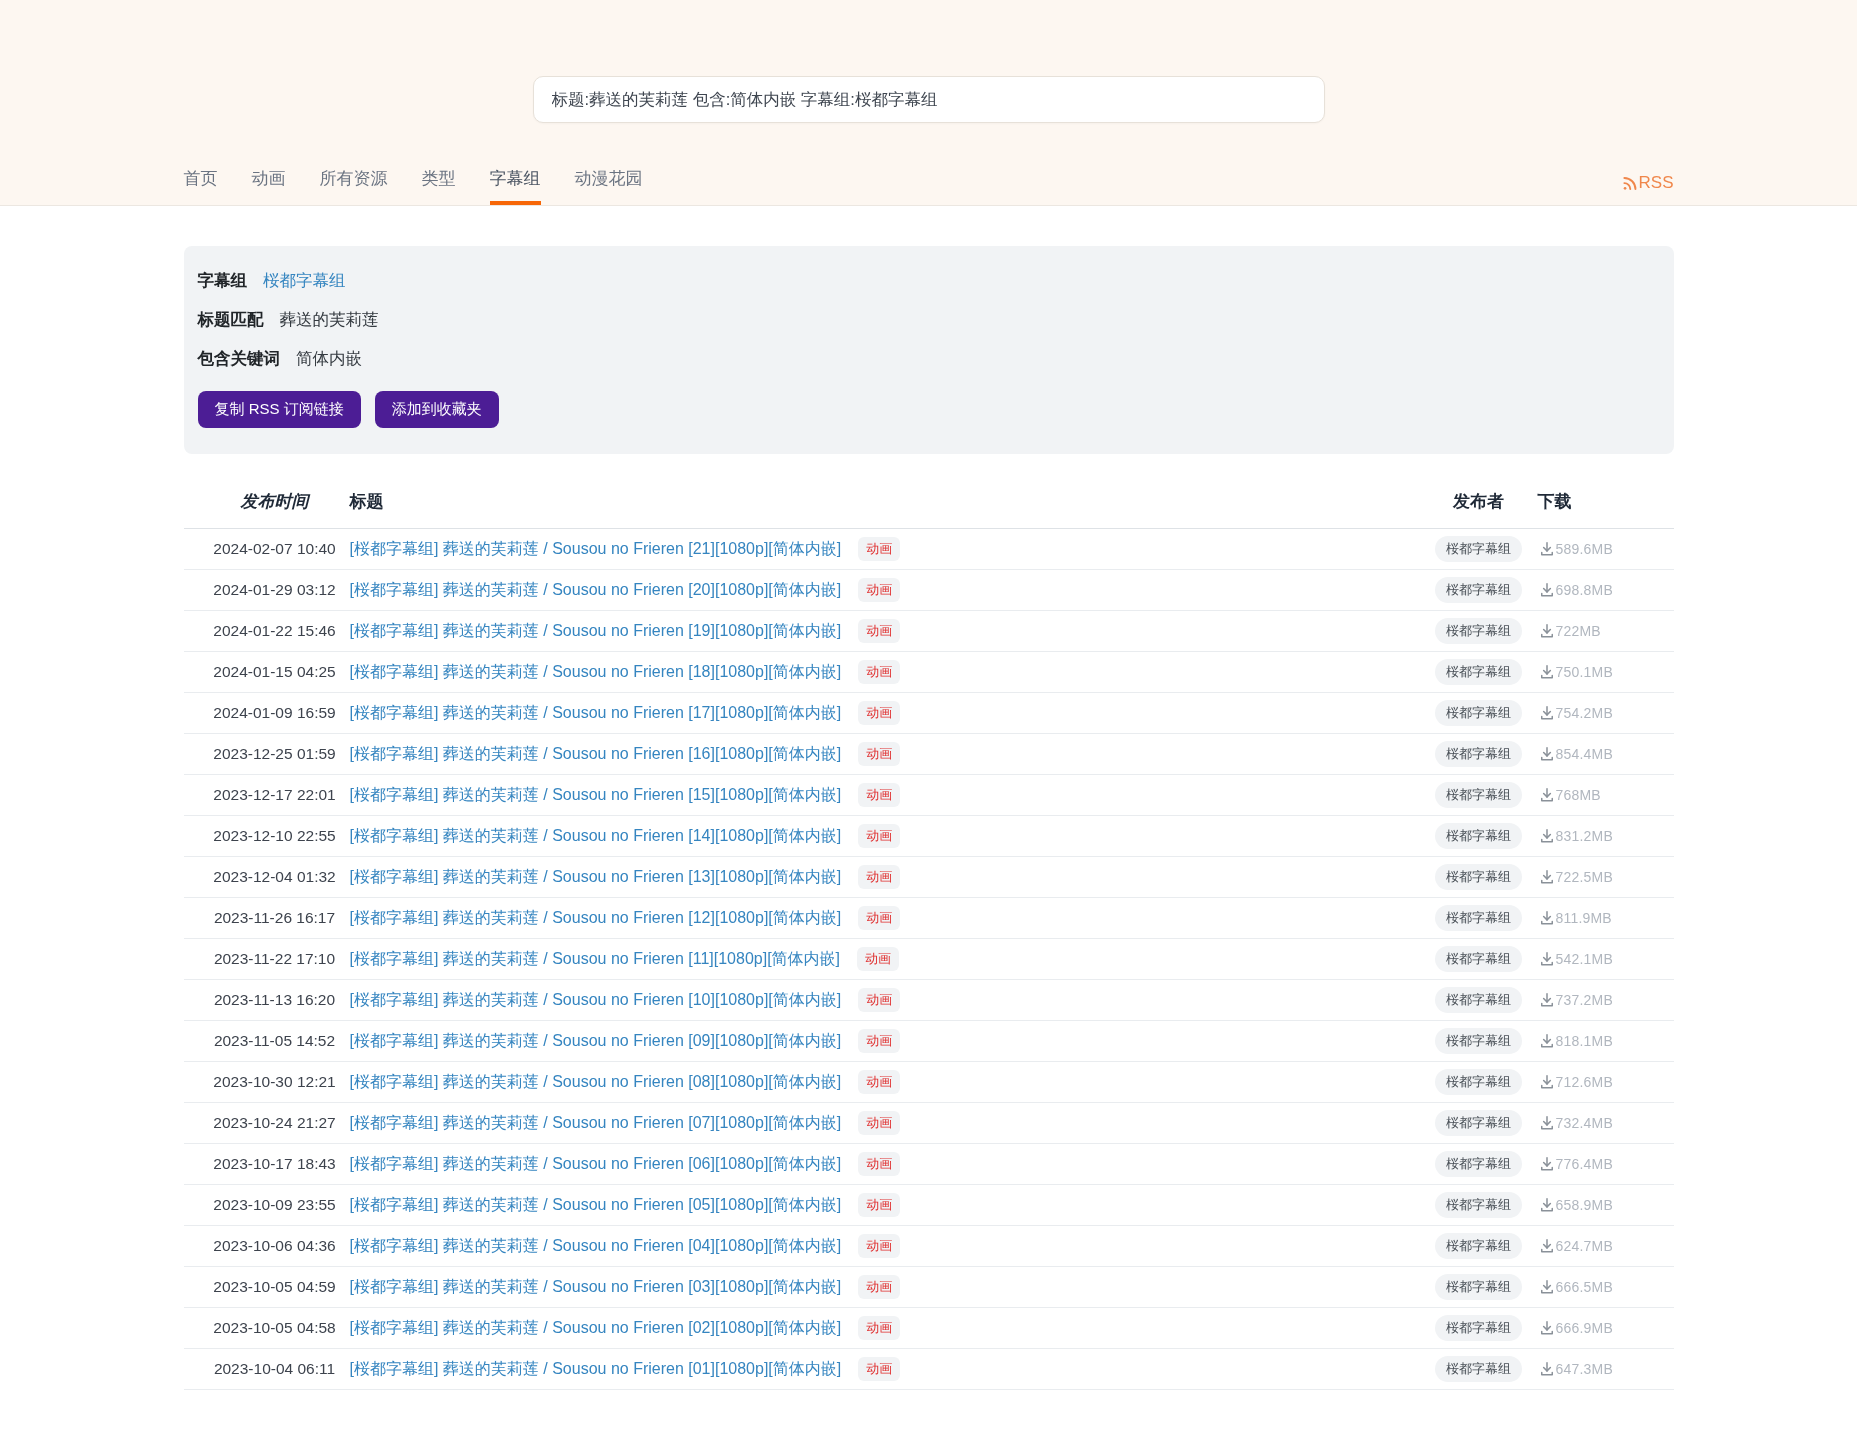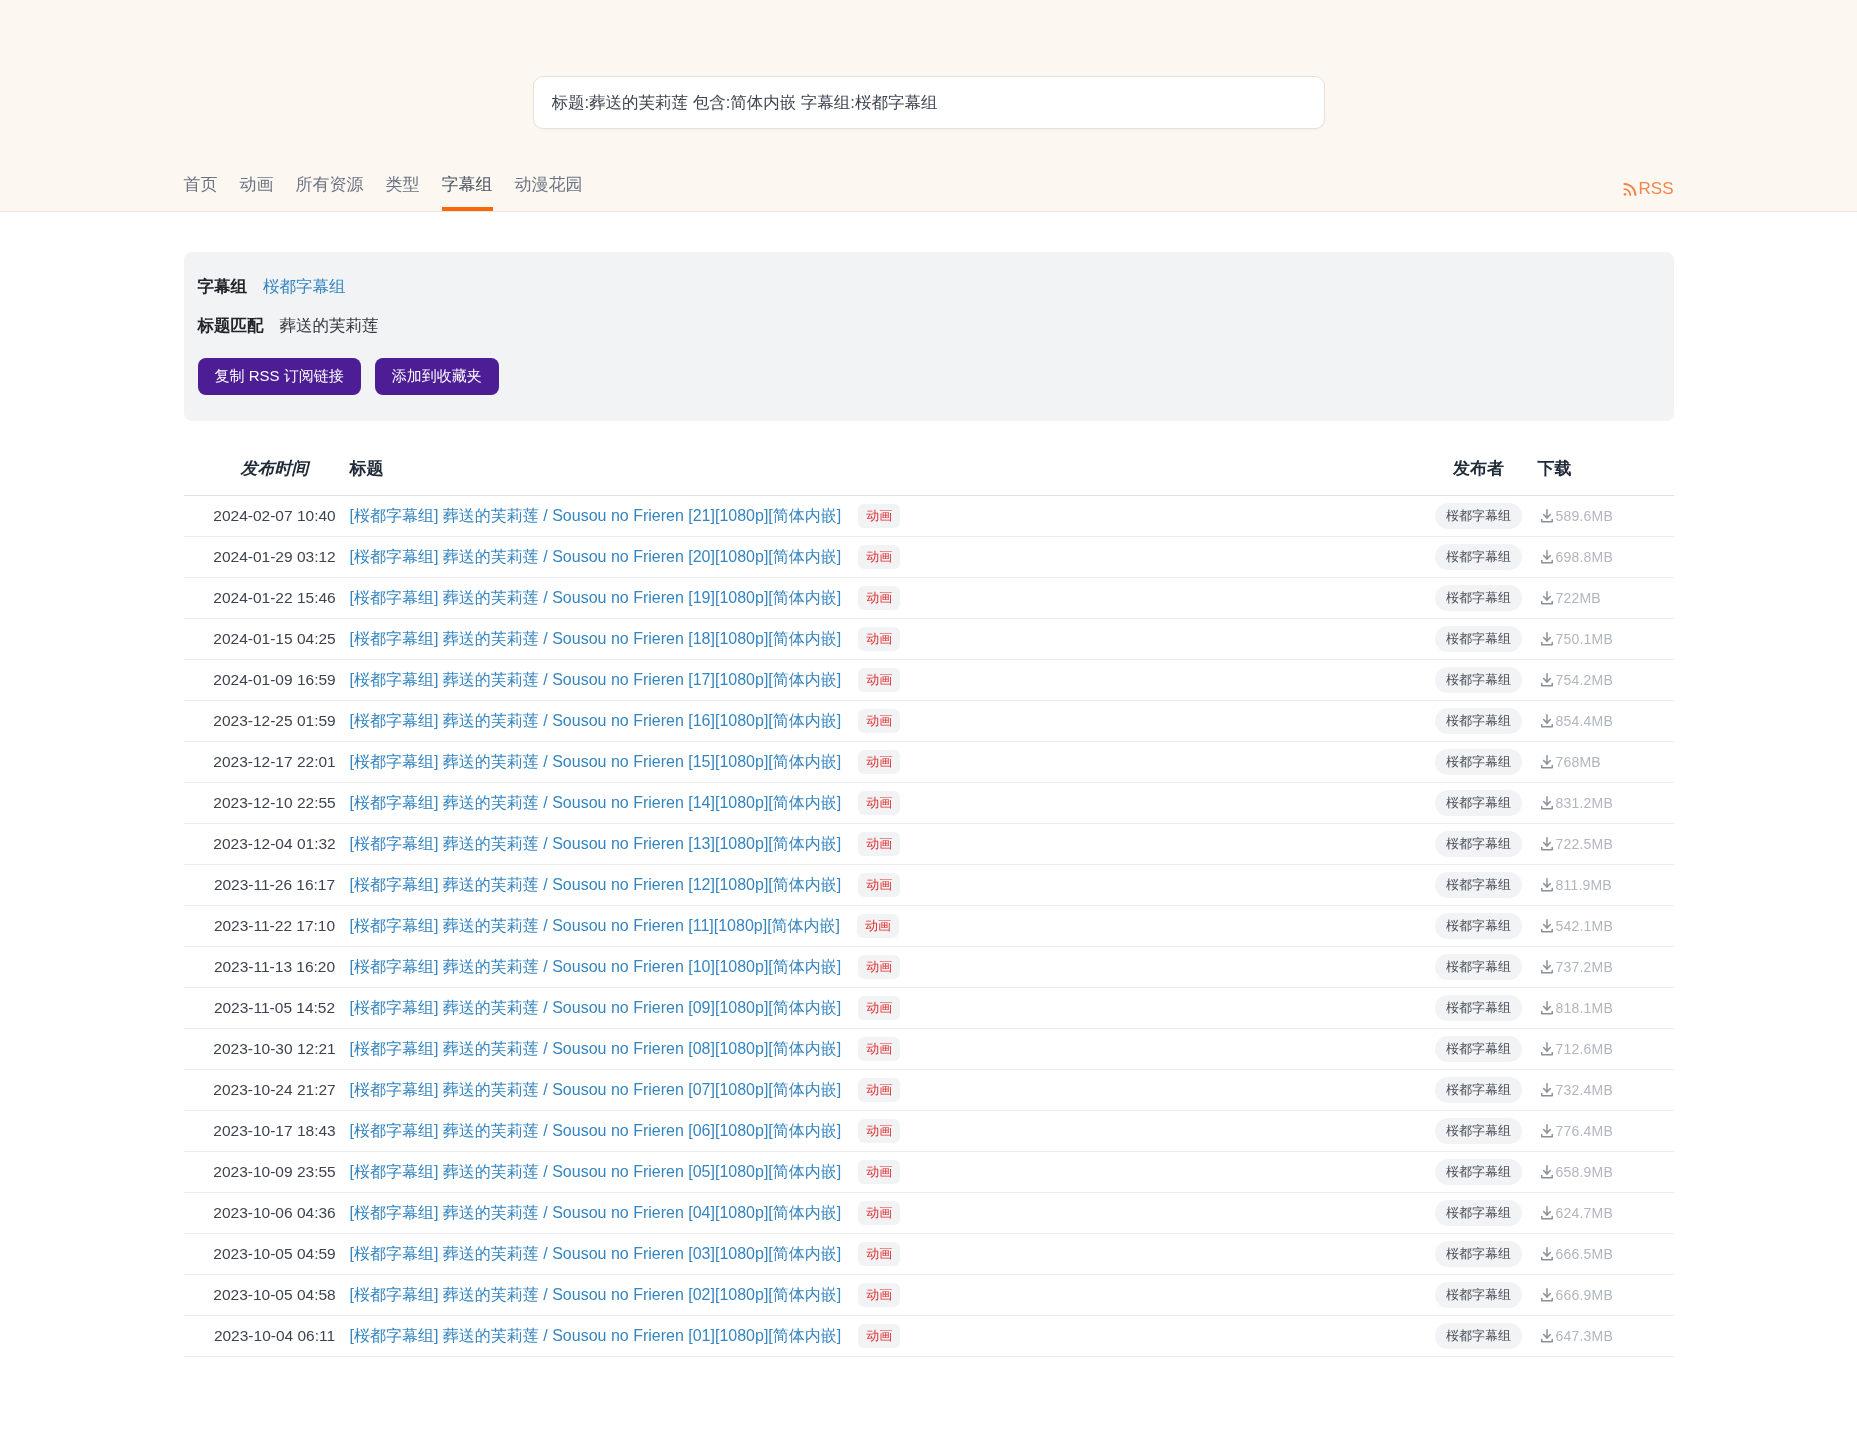--- a/index.html
+++ b/index.html
@@ -8,26 +8,26 @@
     font-family:"Liberation Sans","DejaVu Sans",sans-serif;
     background:#ffffff; color:#343a40; overflow:hidden;
   }
   
   .site-header { background:#fdf7f1; border-bottom:1px solid #ece7e1; padding-top:28px; }
   .logo-row { display:flex; align-items:center; justify-content:center; gap:13px; height:46px; }
   .logo-row svg { display:block; }
   .site-title { font-size:37px; font-weight:700; color:#1c2434; letter-spacing:.5px; }
   .search-wrap { display:flex; justify-content:center; margin-top:48px; }
   .search-input {
-    width:792px; height:53px; background:#ffffff; border:1px solid #e7e1d9;
+    width:792px; height:47px; background:#ffffff; border:1px solid #e7e1d9;
     border-radius:10px; padding:0 18px; font-size:16.5px; color:#3f4650; outline:none;
     font-family:inherit; box-shadow:0 1px 2px rgba(0,0,0,.03);
   }
   .nav-row { width:1490px; margin:46px auto 0; display:flex; align-items:flex-end; }
-  .nav-tabs { display:flex; gap:22px; }
+  .nav-tabs { display:flex; gap:34px; }
   .tab {
     font-size:17px; color:#6b7482; padding-bottom:12px; border-bottom:4px solid transparent;
     cursor:pointer; line-height:1.2;
   }
   .tab.active { color:#4b5563; border-bottom-color:#f76707; }
   .rss-link { margin-left:auto; display:flex; align-items:center; gap:0; color:#f0874b;
     font-size:17px; padding-bottom:12px; cursor:pointer; }
   .rss-link svg { display:block; }
   
   .content { width:1490px; margin:0 auto; }
@@ -120,20 +120,24 @@
       <div class="filter-row">
         <span class="filter-label">字幕组</span>
         <span class="filter-value link">桜都字幕组</span>
       </div>
 
       <div class="filter-row">
         <span class="filter-label">标题匹配</span>
         <span class="filter-value">葬送的芙莉莲</span>
       </div>
 
+      <div class="filter-row">
+        <span class="filter-label">包含关键词</span>
+        <span class="filter-value">简体内嵌</span>
+      </div>
 
     <div class="filter-buttons">
       <button class="dark-btn">复制 RSS 订阅链接</button>
       <button class="dark-btn">添加到收藏夹</button>
     </div>
   </section>
 
   <section class="res-table">
     <div class="thead">
       <div class="th th-time">发布时间</div>

